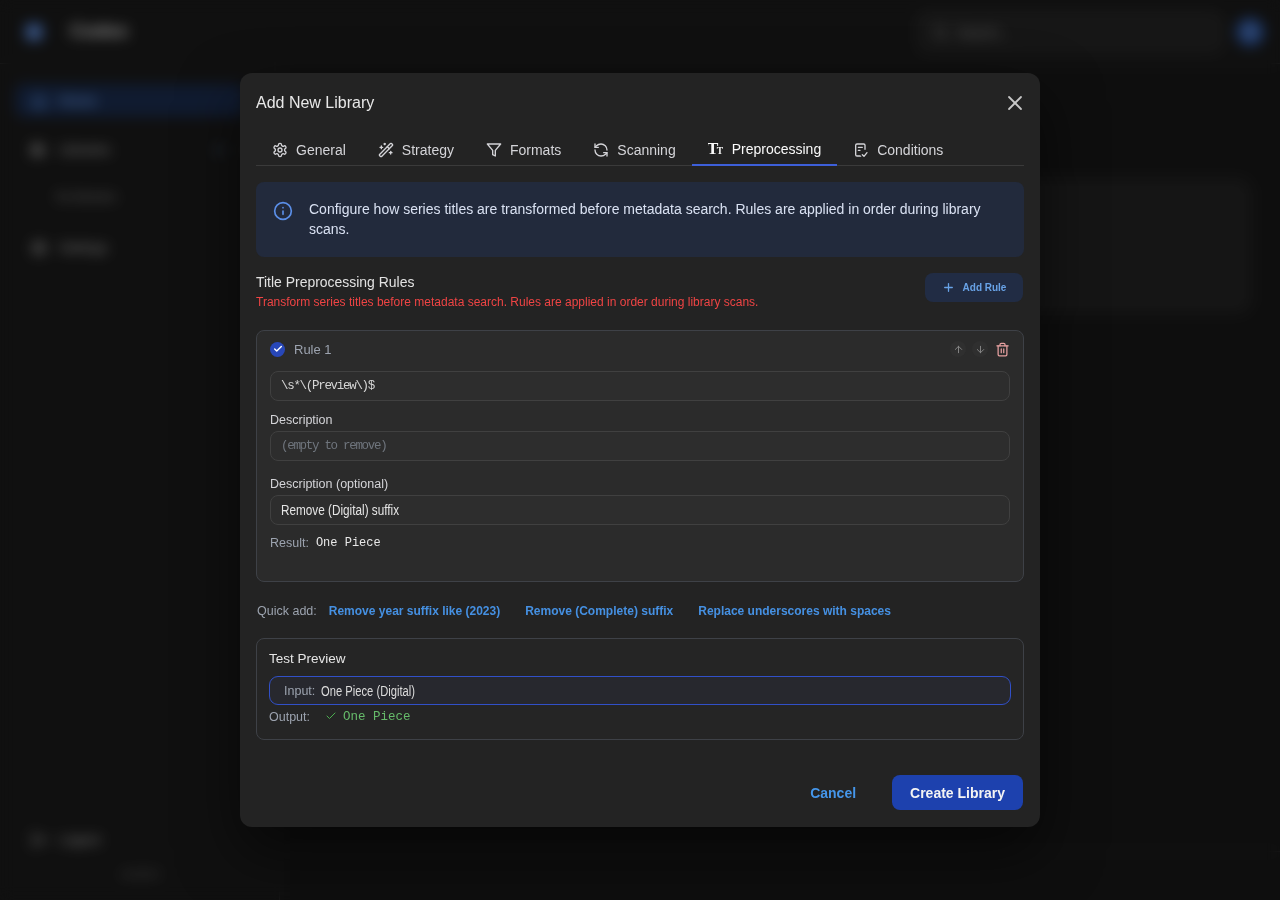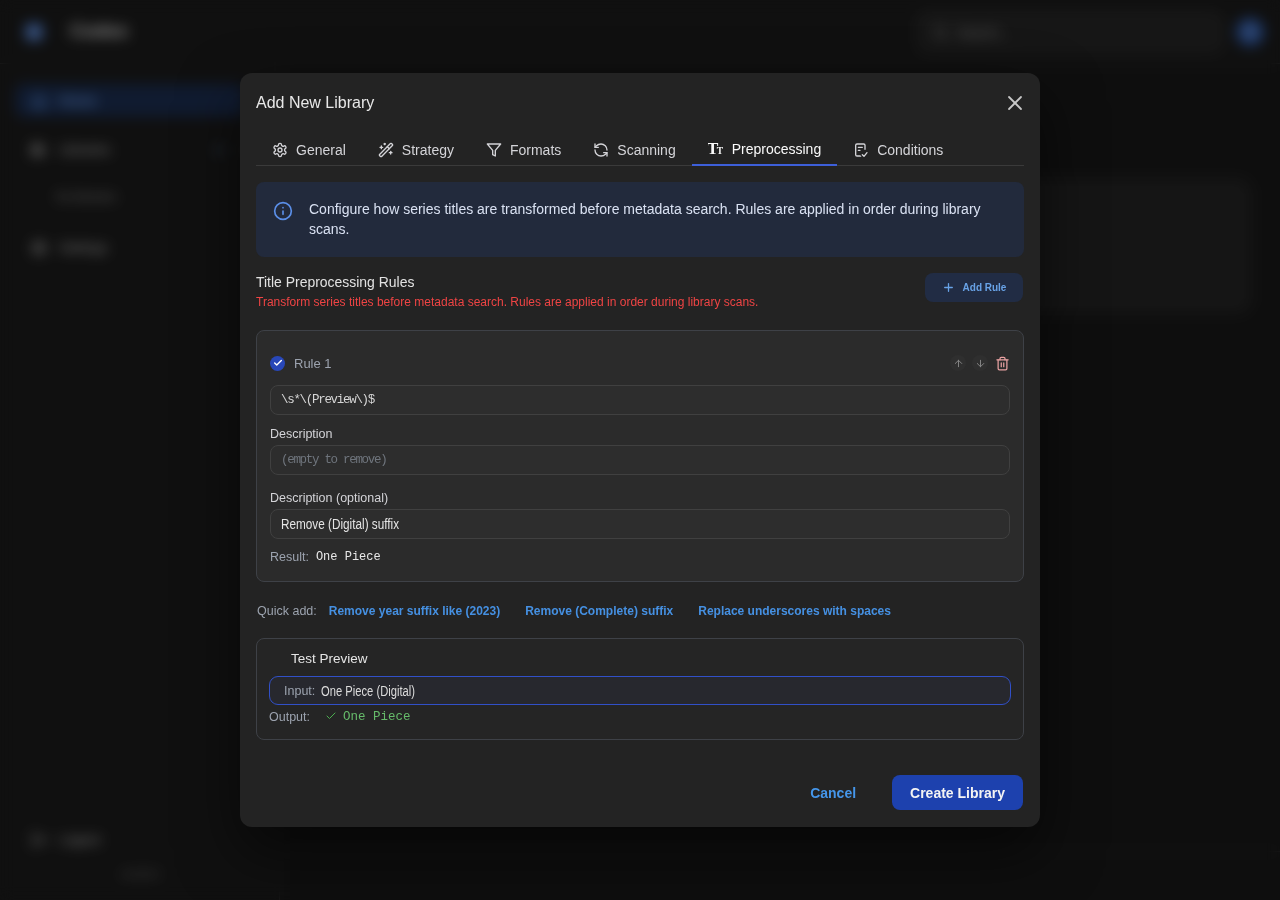--- a/index.html
+++ b/index.html
@@ -51,21 +51,21 @@
 #info svg { flex:0 0 auto; margin-top:2px; }
 #info .txt { margin-left:16px; font-size:14px; line-height:20px; color:#d9e1f2; }
 
 #sect-h { position:absolute; left:16px; top:200px; font-size:15.5px; font-weight:400; color:#e2e2e2; line-height:18px; transform:scaleX(0.9); transform-origin:left; }
 #sect-s { position:absolute; left:16px; top:221px; font-size:12px; color:#ef4444; line-height:16px; }
 #add-rule { position:absolute; left:685px; top:200px; width:98px; height:29px;
   background:#212c44; border-radius:8px; color:#68a2e6; font-size:10px; font-weight:700;
   display:flex; align-items:center; justify-content:center; gap:8px; }
 
 #rule-card { position:absolute; left:16px; top:257px; width:768px; height:252px;
-  background:#2b2b2b; border:1px solid #3e4147; border-radius:8px; padding:24px 13px; }
+  background:#2b2b2b; border:1px solid #3e4147; border-radius:8px; padding:10px 13px; }
 #rule-head { display:flex; align-items:center; height:16px; margin-bottom:14px; }
 #cb { width:15px; height:15px; border-radius:50%; background:#2847b8;
   display:flex; align-items:center; justify-content:center; }
 #rule-head .rname { margin-left:9px; font-size:13px; color:#9ca3af; }
 #rule-head .spacer { flex:1; }
 .mv-btn { width:16px; height:16px; border-radius:50%; background:#2f2f2f;
   display:flex; align-items:center; justify-content:center; color:#8a8a8a; margin-left:6px; }
 #trash { margin-left:7px; color:#e8a1a1; }
 .flabel { font-size:12.5px; color:#d4d4d8; line-height:15px; margin-bottom:3px; }
 .finput { height:30px; background:#2d2d2d; border:1px solid #404040; border-radius:8px;
@@ -77,21 +77,21 @@
 .mb14 { margin-bottom:12px; } .mb16 { margin-bottom:16px; } .mb9 { margin-bottom:9px; }
 #result-row { display:flex; align-items:center; height:17px; font-size:12.5px; color:#9ca3af; }
 #result-row .val { margin-left:7px; font-family:"Liberation Mono", monospace; font-size:12px; color:#e8e8e8; }
 
 #quick { position:absolute; left:17px; top:530px; height:16px; display:flex; align-items:center; }
 #quick .ql { font-size:12.5px; color:#9ca3af; margin-right:12px; }
 #quick a { font-size:12px; font-weight:700; color:#4590e2; text-decoration:none; margin-right:25px; }
 
 #test-card { position:absolute; left:16px; top:565px; width:768px; height:102px;
   background:#252525; border:1px solid #3e4147; border-radius:8px; padding:12px; }
-#test-title { font-size:13.5px; color:#e5e5e5; line-height:16px;margin-left:22px; }
+#test-title { font-size:13.5px; color:#e5e5e5; line-height:16px; }
 #test-input { margin-top:9px; height:29px; background:#27282e; border:1.5px solid #3150c8;
   border-radius:9px; display:flex; align-items:center; padding:0 14px; }
 #test-input .lab { font-size:12.5px; color:#9ca3af; }
 #test-input .val { margin-left:6px; font-size:14px; color:#dcdcdc; display:inline-block; transform:scaleX(0.8); transform-origin:left; }
 #test-output { margin-top:5px; height:17px; display:flex; }
 #test-output .lab { font-size:12.5px; color:#9ca3af; }
 #test-output svg { margin-left:15px; }
 #test-output .val { margin-left:6px; font-family:"Liberation Mono", monospace; font-size:12.5px; color:#66bb6a; }
 
 #footer { position:absolute; left:0; top:702px; width:800px; height:35px;

